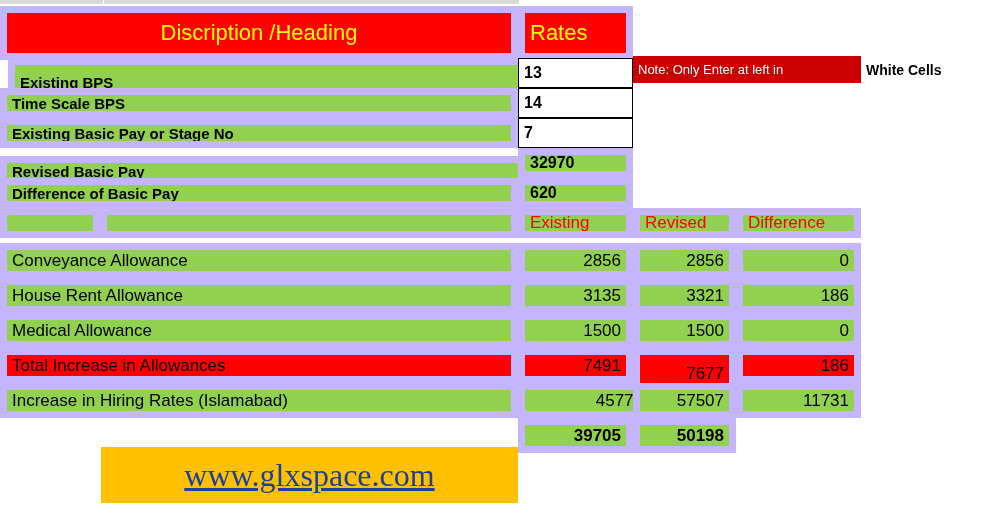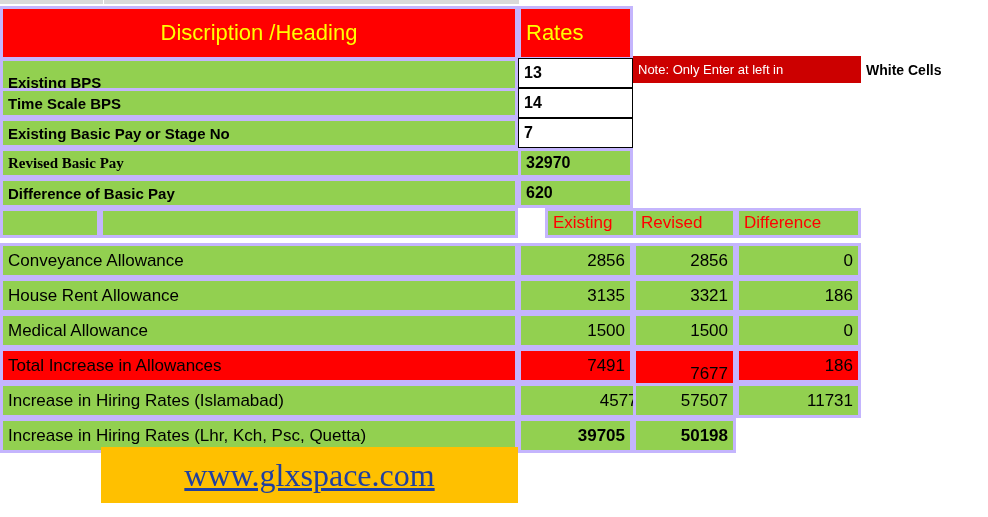--- a/index.html
+++ b/index.html
@@ -15,21 +15,21 @@
     height: 517px;
     background: #ffffff;
     overflow: hidden;
   }
 
   
   .cell {
     position: absolute;
     display: flex;
     align-items: center;
-    border: 3px solid #c4b5fd;
+    border: 7px solid #c4b5fd;
     font-size: 15px;
     color: #000000;
     padding: 0 5px;
     white-space: nowrap;
     overflow: hidden;
   }
   .green   { background: #92d050; }
   .red     { background: #ff0000; }
   .white   { background: #ffffff; border: 1px solid #000000; }
 
@@ -98,35 +98,35 @@
 
   <div class="topstrip" style="left:0; width:103px;"></div>
   <div class="topstrip" style="left:104px; width:415px;"></div>
 
   <div class="cell red center hdr-text" style="left:0; top:6px; width:518px; height:54px;">Discription /Heading</div>
   <div class="cell red hdr-text" style="left:518px; top:6px; width:115px; height:54px;">Rates</div>
 
   <div class="cell note-red" style="left:633px; top:56px; width:228px; height:27px;">Note: Only Enter at left in</div>
   <div class="cell note-white" style="left:861px; top:56px; width:127px; height:27px;">White Cells</div>
 
-  <div class="cell green bold rowlabel-sm" style="left:0; top:58px; width:518px; height:48px;">Existing BPS</div>
+  <div class="cell green bold rowlabel-sm" style="left:8px; top:58px; width:518px; height:48px;">Existing BPS</div>
   <div class="cell green bold rowlabel-sm" style="left:0; top:88px; width:518px; height:30px;">Time Scale BPS</div>
   <div class="cell green bold rowlabel-sm" style="left:0; top:118px; width:518px; height:30px;">Existing Basic Pay or Stage No</div>
-  <div class="cell green bold rowlabel-sm" style="left:0; top:148px; width:560px; height:30px;font-family:Liberation Serif, serif;">Revised Basic Pay</div>
+  <div class="cell green bold rowlabel-sm" style="left:0; top:156px; width:560px; height:30px;">Revised Basic Pay</div>
   <div class="cell green bold rowlabel-sm" style="left:0; top:178px; width:518px; height:30px;">Difference of Basic Pay</div>
 
   <div class="cell white bold num-bold" style="left:518px; top:58px; width:115px; height:30px;">13</div>
   <div class="cell white bold num-bold" style="left:518px; top:88px; width:115px; height:30px;">14</div>
   <div class="cell white bold num-bold" style="left:518px; top:118px; width:115px; height:30px;">7</div>
   <div class="cell green bold num-bold" style="left:518px; top:148px; width:115px; height:30px;">32970</div>
   <div class="cell green bold num-bold" style="left:518px; top:178px; width:115px; height:30px;">620</div>
 
   <div class="cell green" style="left:0; top:208px; width:100px; height:30px;"></div>
   <div class="cell green" style="left:100px; top:208px; width:418px; height:30px;"></div>
-  <div class="cell green subhdr-text" style="left:518px; top:208px; width:115px; height:30px;margin-left:27px;">Existing</div>
+  <div class="cell green subhdr-text" style="left:518px; top:208px; width:115px; height:30px;">Existing</div>
   <div class="cell green subhdr-text" style="left:633px; top:208px; width:103px; height:30px;">Revised</div>
   <div class="cell green subhdr-text" style="left:736px; top:208px; width:125px; height:30px;">Difference</div>
 
   <div class="cell green rowlabel" style="left:0; top:243px; width:518px; height:35px;">Conveyance Allowance</div>
   <div class="cell green right num" style="left:518px; top:243px; width:115px; height:35px;">2856</div>
   <div class="cell green right num" style="left:633px; top:243px; width:103px; height:35px;">2856</div>
   <div class="cell green right num" style="left:736px; top:243px; width:125px; height:35px;">0</div>
 
   <div class="cell green rowlabel" style="left:0; top:278px; width:518px; height:35px;">House Rent Allowance</div>
   <div class="cell green right num" style="left:518px; top:278px; width:115px; height:35px;">3135</div>
@@ -141,21 +141,20 @@
   <div class="cell red rowlabel" style="left:0; top:348px; width:518px; height:35px;">Total Increase in Allowances</div>
   <div class="cell red right num" style="left:518px; top:348px; width:115px; height:35px;">7491</div>
   <div class="cell red right num" style="left:633px; top:348px; width:103px; height:52px;">7677</div>
   <div class="cell red right num" style="left:736px; top:348px; width:125px; height:35px;">186</div>
 
   <div class="cell green rowlabel" style="left:0; top:383px; width:518px; height:35px;">Increase in Hiring Rates (Islamabad)</div>
   <div class="cell green right num" style="left:518px; top:383px; width:137px; height:35px;">45776</div>
   <div class="cell green right num" style="left:633px; top:383px; width:103px; height:35px;">57507</div>
   <div class="cell green right num" style="left:736px; top:383px; width:125px; height:35px;">11731</div>
 
-  <div class="cell green rowlabel" style="left:0; top:418px; width:518px; height:35px;">Increase in Hiring Rates (Lhr, Kch, Psc, Quetta)</div>
   <div class="cell green right num bold" style="left:518px; top:418px; width:115px; height:35px;">39705</div>
   <div class="cell green right num bold" style="left:633px; top:418px; width:103px; height:35px;">50198</div>
 
   <div id="banner">
     <a href="#">www.glxspace.com </a>
   </div>
 
 </div>
 
 </body></html>

